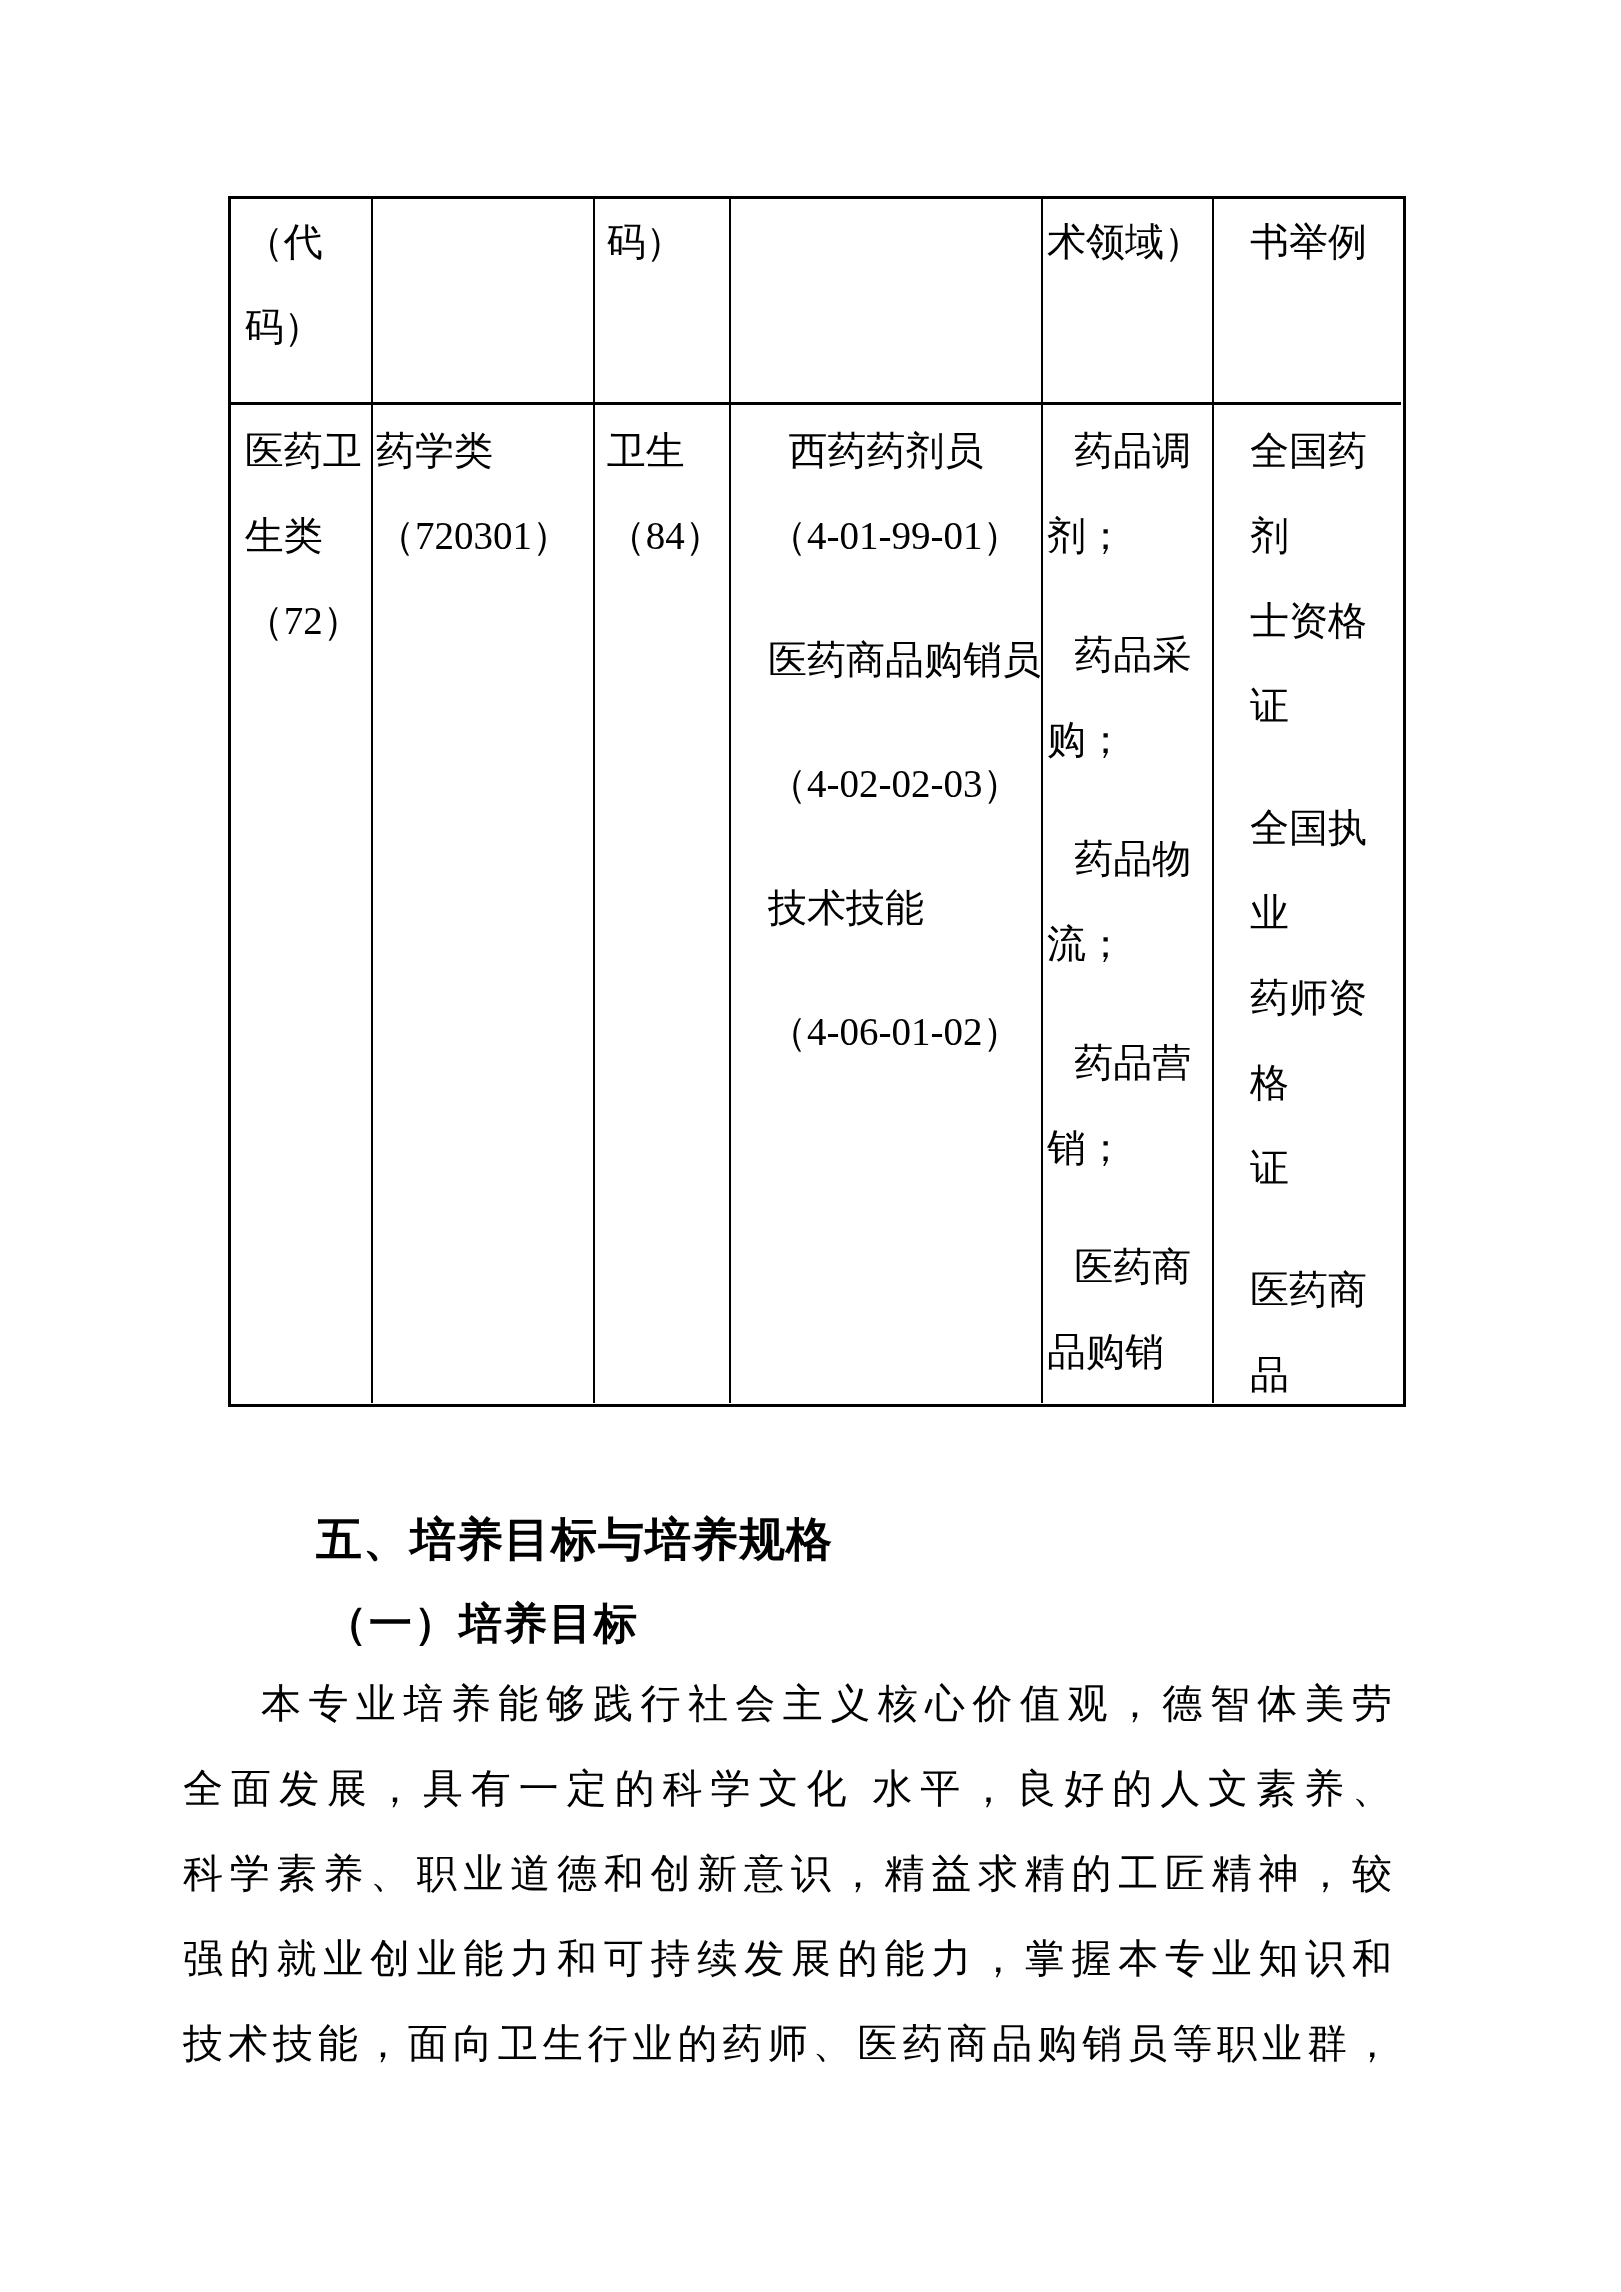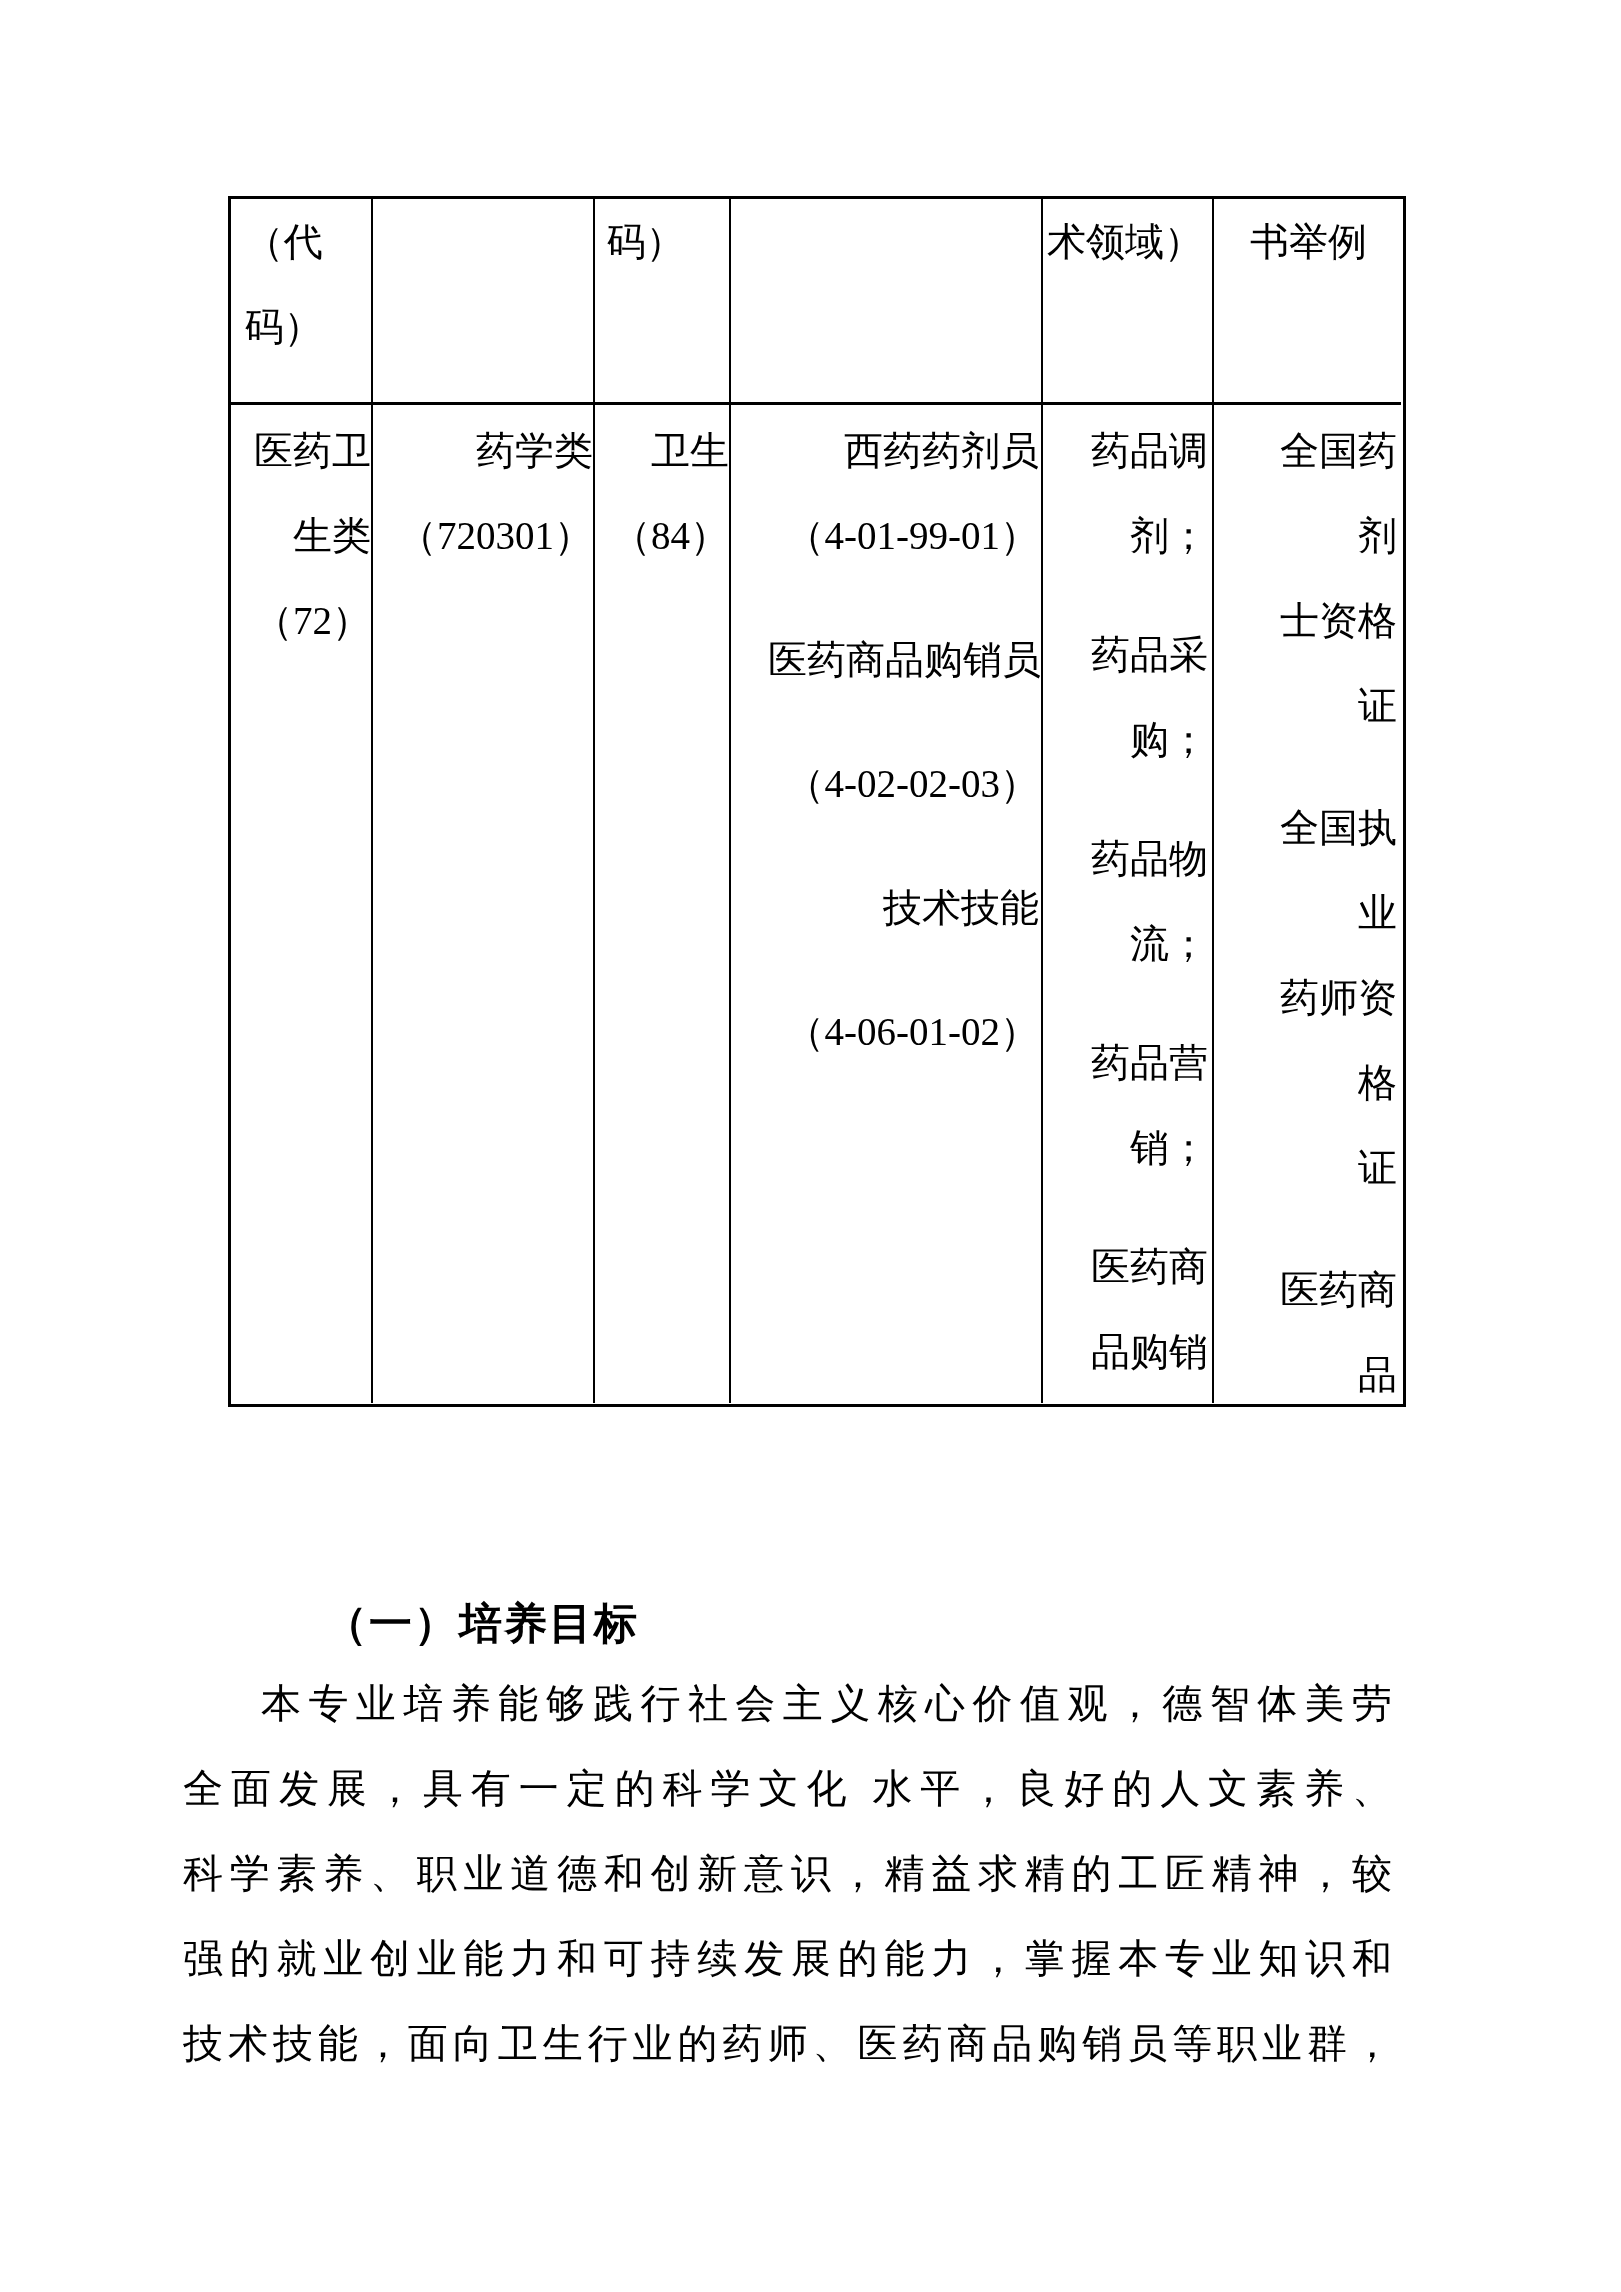--- a/index.html
+++ b/index.html
@@ -25,21 +25,21 @@
   }
   .cell{
     box-sizing:border-box;
     border-right:2px solid #000;
     font-size:39px;
     line-height:85px;
     overflow:hidden;
   }
   .cell.last{border-right:none;padding-left:36px;}
   .cell.head{border-bottom:3.9px solid #000;padding-top:0;}
-  .cell.body{padding-top:2.9px;text-align:right;}
+  .cell.body{padding-top:2.9px;}
   .cell-text{white-space:pre-line;}
   .pad-c1{padding-left:13.7px;}
   .pad-c2{padding-left:3px;}
   .pad-c3{padding-left:11.8px;}
   .pad-c4{padding-left:37px;padding-right:2px;}
   .pad-c5{padding-left:3.9px;padding-right:3.9px;}
   .pad-c6{padding-left:7.8px;padding-right:3.9px;}
 
   .occ-line{line-height:85px;white-space:pre;}
   .occ-line.first-indent{text-indent:20.6px;}
@@ -153,20 +153,21 @@
         <div class="cert-item">全国执业
 药师资格
 证</div>
         <div class="cert-item">医药商品
 购销员</div>
         <div class="cert-item">医药商品
 储运员</div>
       </div>
   </div>
 
+  <h1 class="sec-heading">五、培养目标与培养规格</h1>
   <h2 class="sub-heading">（一）培养目标</h2>
 
   <div class="para">
     <div class="para-line first">本专业培养能够践行社会主义核心价值观，德智体美劳</div>
     <div class="para-line">全面发展，具有一定的科学文化 水平，良好的人文素养、</div>
     <div class="para-line">科学素养、职业道德和创新意识，精益求精的工匠精神，较</div>
     <div class="para-line">强的就业创业能力和可持续发展的能力，掌握本专业知识和</div>
     <div class="para-line">技术技能，面向卫生行业的药师、医药商品购销员等职业群，</div>
   </div>
 

